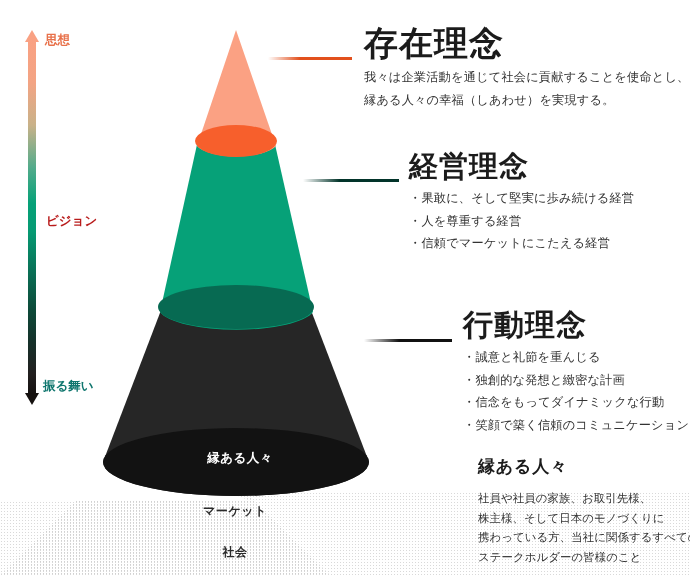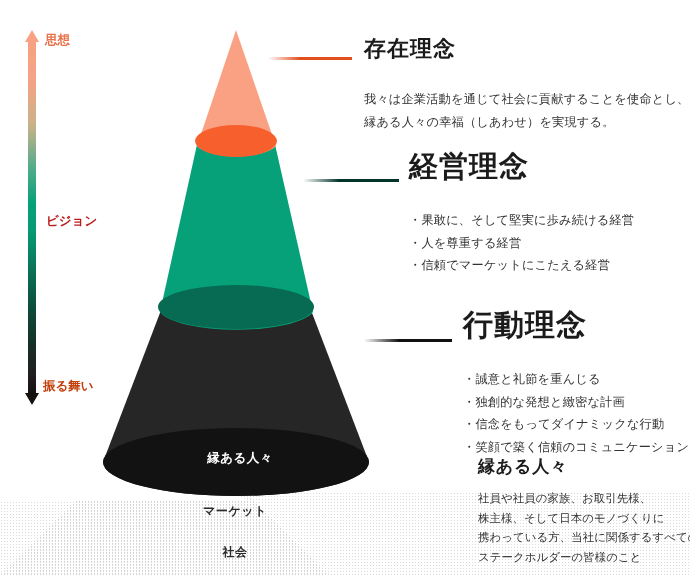--- a/index.html
+++ b/index.html
@@ -56,21 +56,21 @@
     border-bottom:12px solid #f9a183;
   }
   .axis .tail{
     position:absolute;left:0;bottom:0;width:0;height:0;
     border-left:7px solid transparent;border-right:7px solid transparent;
     border-top:12px solid #15110f;
   }
   .axis-label{position:absolute;font-size:12.5px;font-weight:700;white-space:nowrap;}
   .lab-top{left:45px;top:32px;color:#e8714a;}
   .lab-mid{left:46px;top:213px;color:#b91c1c;}
-  .lab-bot{left:43px;top:378px;color:#c2410c;}
+  .lab-bot{left:43px;top:378px;color:#0f766e;}
 
   
   .cone{position:absolute;left:0;top:0;width:400px;height:500px;}
   .cone svg{position:absolute;left:0;top:0;}
 
   .cone-label{
     position:absolute;left:150px;top:450px;width:180px;text-align:center;
     color:#ffffff;font-size:12.5px;font-weight:600;letter-spacing:.5px;
   }
   .base-label{
@@ -89,27 +89,27 @@
   .rule-3{left:364px;top:339px;width:88px;
     background:linear-gradient(to right,rgba(17,17,17,0),#111111 40%,#111111 100%);}
 
   
   .sec{position:absolute;}
   .sec h2{
     margin:0;font-weight:700;color:#1b1b1b;
     letter-spacing:1px;line-height:1;
   }
   .sec .body{
-    margin-top:28px;color:#333333;font-size:12.2px;line-height:1.85;
+    margin-top:6px;color:#333333;font-size:12.2px;line-height:1.85;
     letter-spacing:.2px;
   }
   .sec .body div{white-space:nowrap;}
 
   .sec-1{left:364px;top:26px;}
-  .sec-1 h2{font-size:22px;margin-top:12px;}
+  .sec-1 h2{font-size:34px;}
   .sec-2{left:409px;top:152px;}
   .sec-2 h2{font-size:29px;}
   .sec-3{left:463px;top:310px;}
   .sec-3 h2{font-size:30px;}
 
   .gloss{position:absolute;left:478px;top:455px;}
   .gloss h3{margin:0;font-size:17px;font-weight:700;color:#1b1b1b;letter-spacing:.8px;}
   .gloss .body{margin-top:11px;font-size:11.4px;line-height:1.72;color:#333;letter-spacing:.1px;}
   .gloss .body div{white-space:nowrap;}
 </style>

